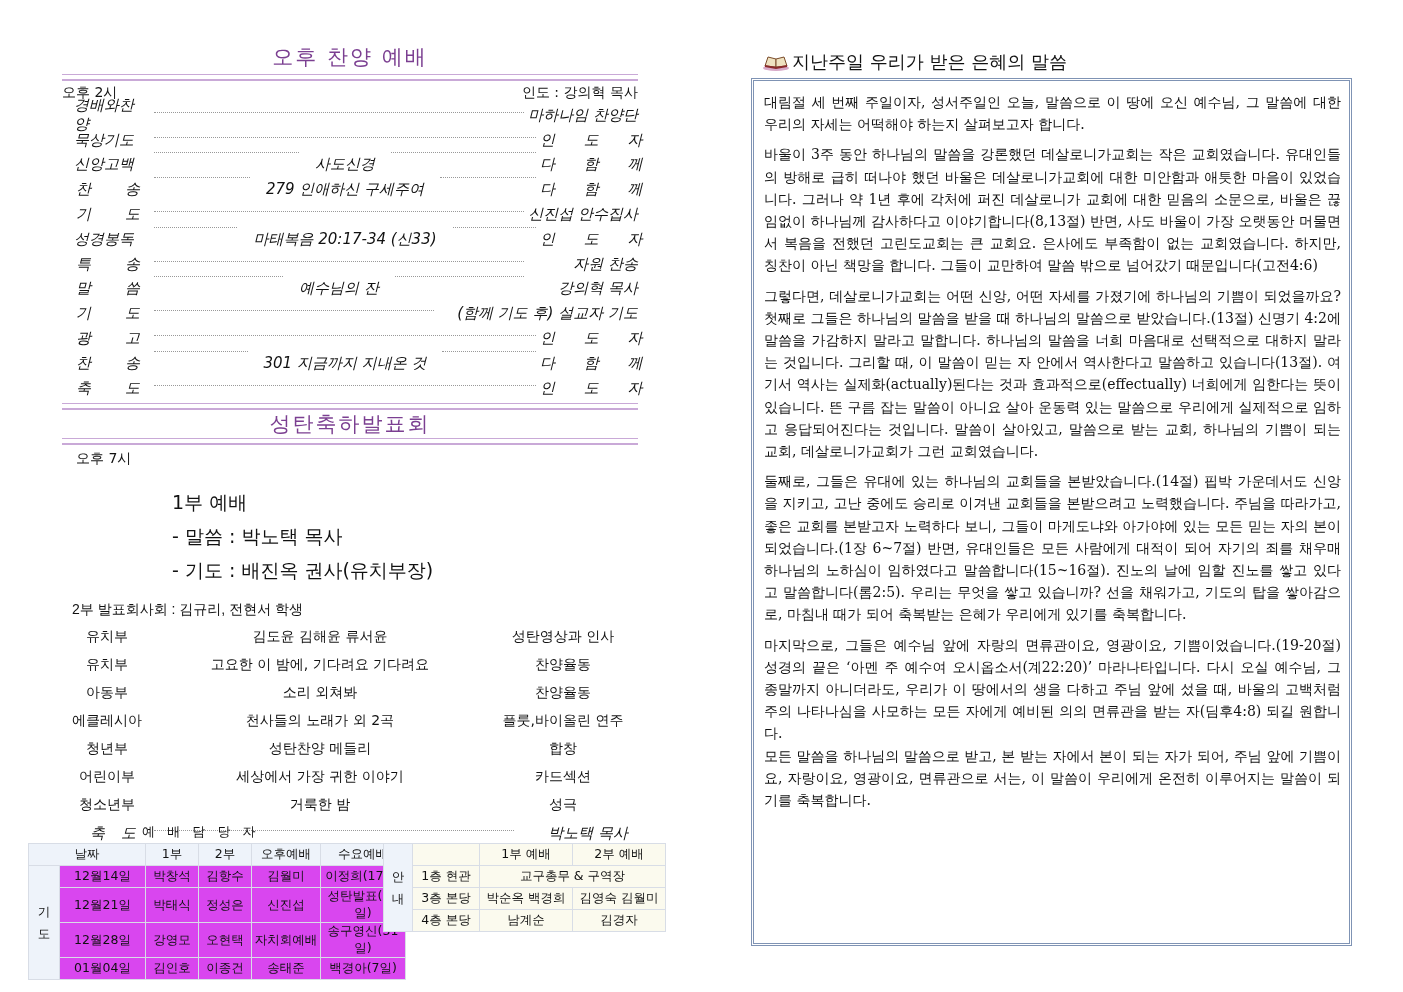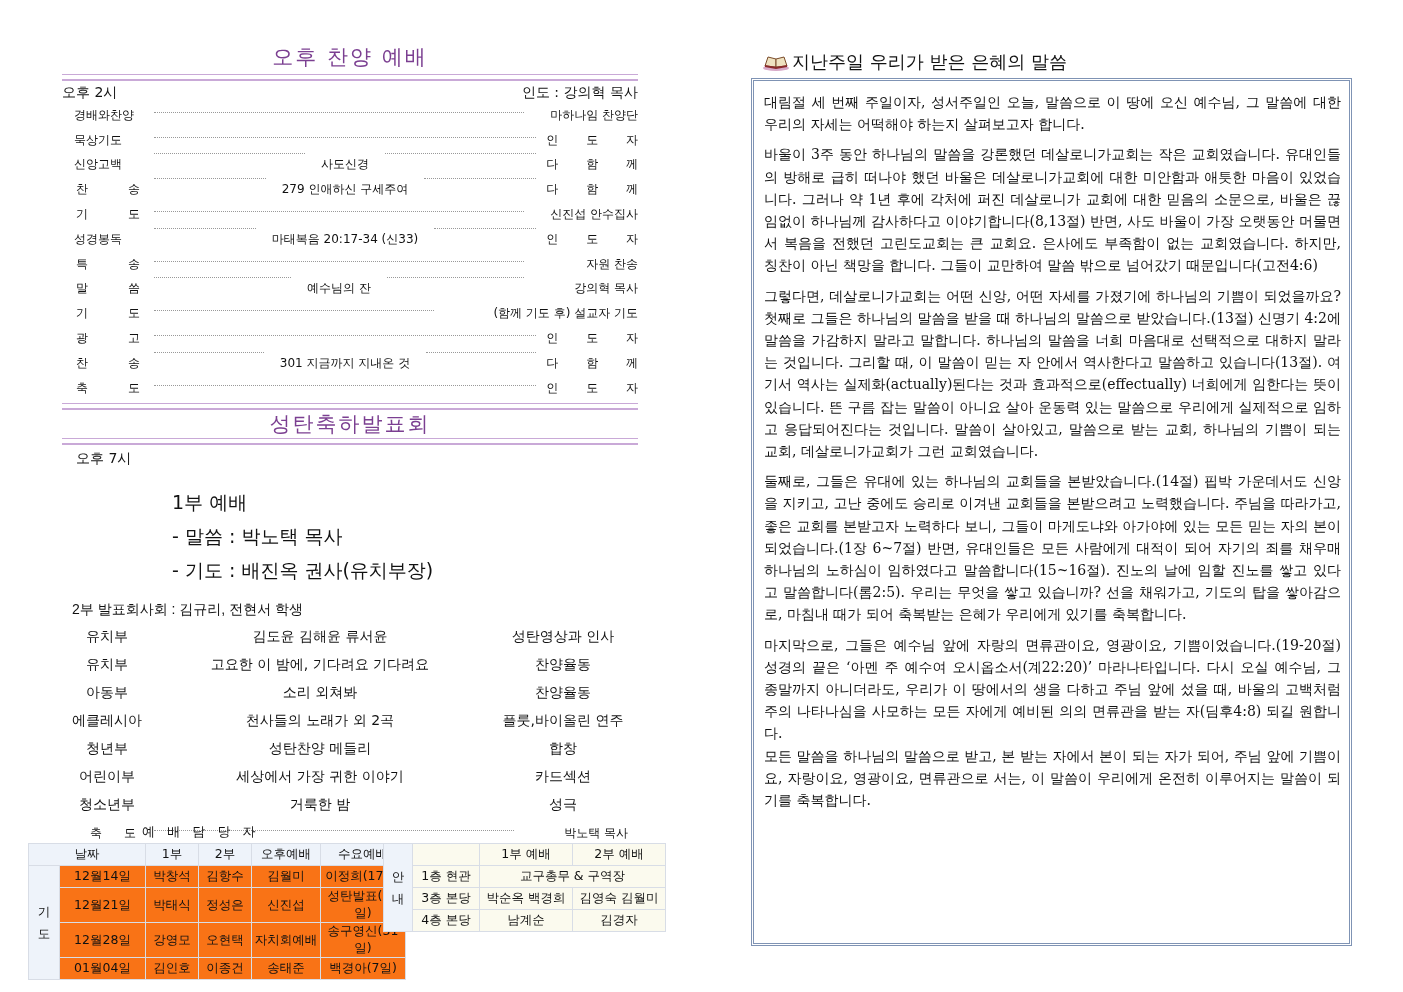--- a/index.html
+++ b/index.html
@@ -3,21 +3,21 @@
 <meta charset="utf-8">
 <style>
   html, body { margin:0; padding:0; background:#ffffff; }
   body { width:1403px; height:992px; position:relative; font-family:"DejaVu Serif","Liberation Serif",serif; color:#111; overflow:hidden; }
 
   
   .left { position:absolute; left:62px; top:40px; width:576px; }
   .sec-title { text-align:center; color:#7b3f91; font-size:21px; letter-spacing:2px; height:34px; line-height:34px; font-family:"DejaVu Sans","Liberation Sans",sans-serif; }
   .rule { height:4px; border-top:1px solid #c9a9d7; border-bottom:2px solid #c9a9d7; margin:0; }
   .meta-row { display:flex; justify-content:space-between; font-size:14px; height:22px; line-height:22px; font-family:"DejaVu Sans","Liberation Sans",sans-serif;gap:26px; }
-  .o-row { display:flex; align-items:center; height:24.8px; font-size:12px; font-family:"DejaVu Sans","Liberation Sans",sans-serif; }
+  .o-row { display:flex; align-items:center; height:24.8px; font-size:15px; font-family:"DejaVu Sans","Liberation Sans",sans-serif;font-style:italic; }
   .o-label { width:88px; padding-left:14px; box-sizing:border-box; display:flex; justify-content:space-between; padding-right:10px; }
   .o-label.wide { justify-content:flex-start; padding-left:12px; }
   .o-fill { flex:1; display:flex; align-items:flex-start; }
   .dots { flex:1; border-bottom:1px dotted #999; height:0; margin:0 4px; position:relative; top:-3px; }
   .o-center { padding:0 12px; white-space:nowrap; }
   .o-right { width:110px; text-align:right; white-space:nowrap; letter-spacing:0; }
   .o-right.spaced { letter-spacing:12px; margin-right:-12px; }
 
   .p1 { padding-left:110px; font-size:19px; line-height:34px; font-family:"DejaVu Sans","Liberation Sans",sans-serif; }
   .p2-head { display:flex; justify-content:flex-start; font-size:14px; height:28px; line-height:28px; padding-left:10px; font-family:Liberation Sans, sans-serif; }
@@ -25,21 +25,21 @@
   .p2-a { width:90px; text-align:center; }
   .p2-b { flex:1; text-align:center; }
   .p2-c { width:150px; text-align:center; }
 
   
   .duty-title { position:absolute; left:142px; top:823px; font-size:13px; letter-spacing:4px; font-family:"DejaVu Sans","Liberation Sans",sans-serif; }
   table { border-collapse:collapse; font-family:"DejaVu Sans","Liberation Sans",sans-serif; font-size:12.5px; }
   td, th { border:1px solid #d8dde6; text-align:center; padding:0 2px; height:21px; font-weight:normal; }
   .duty { position:absolute; left:28px; top:843px; }
   .duty th { background:#eef3fa; }
-  .duty td.c { background:#f97316; }
+  .duty td.c { background:#d946ef; }
   .duty td.side { background:#eef3fa; width:26px; line-height:22px; }
   .guide { position:absolute; left:383px; top:843px; }
   .guide td.side { background:#eef3fa; width:24px; line-height:22px; }
   .guide td { background:#fbfaee; }
 
   
   .r-title { position:absolute; left:762px; top:50px; font-size:18px; font-family:"DejaVu Sans","Liberation Sans",sans-serif; display:flex; align-items:center; }
   .book { width:28px; height:18px; position:relative; margin-right:2px; }
   .box { position:absolute; left:751px; top:78px; width:601px; height:868px; border:3px double #7f93b4; box-sizing:border-box; }
   .box-inner { padding:10px 8px 0 10px; font-size:14px; line-height:22.2px; text-align:justify; font-family:"DejaVu Serif","Liberation Serif",serif; }

